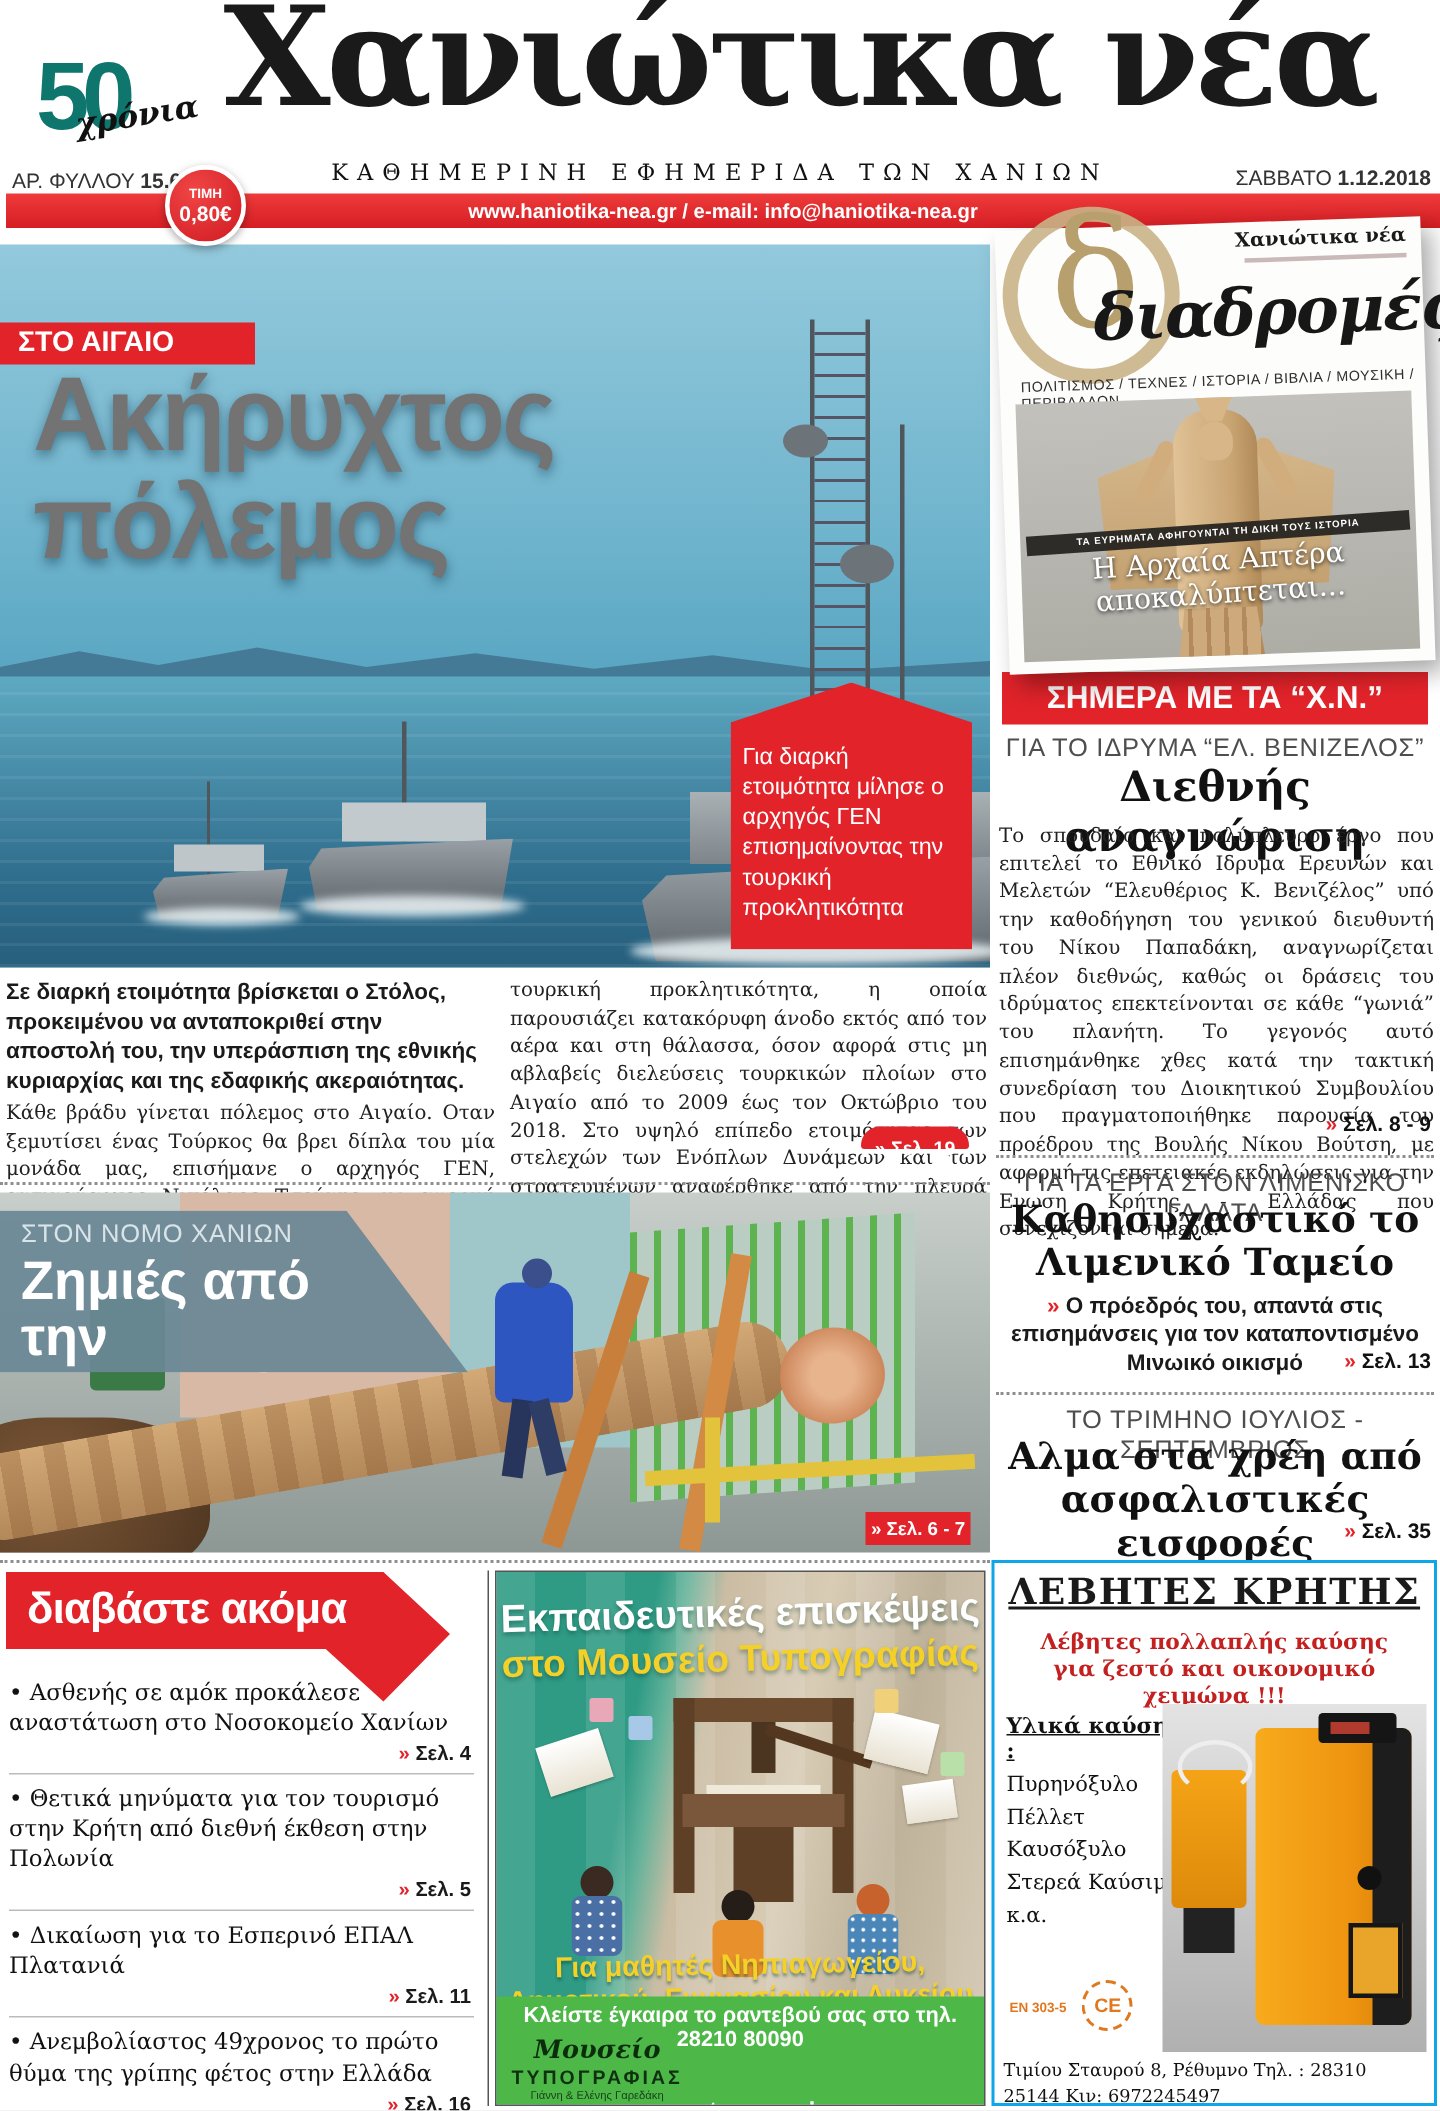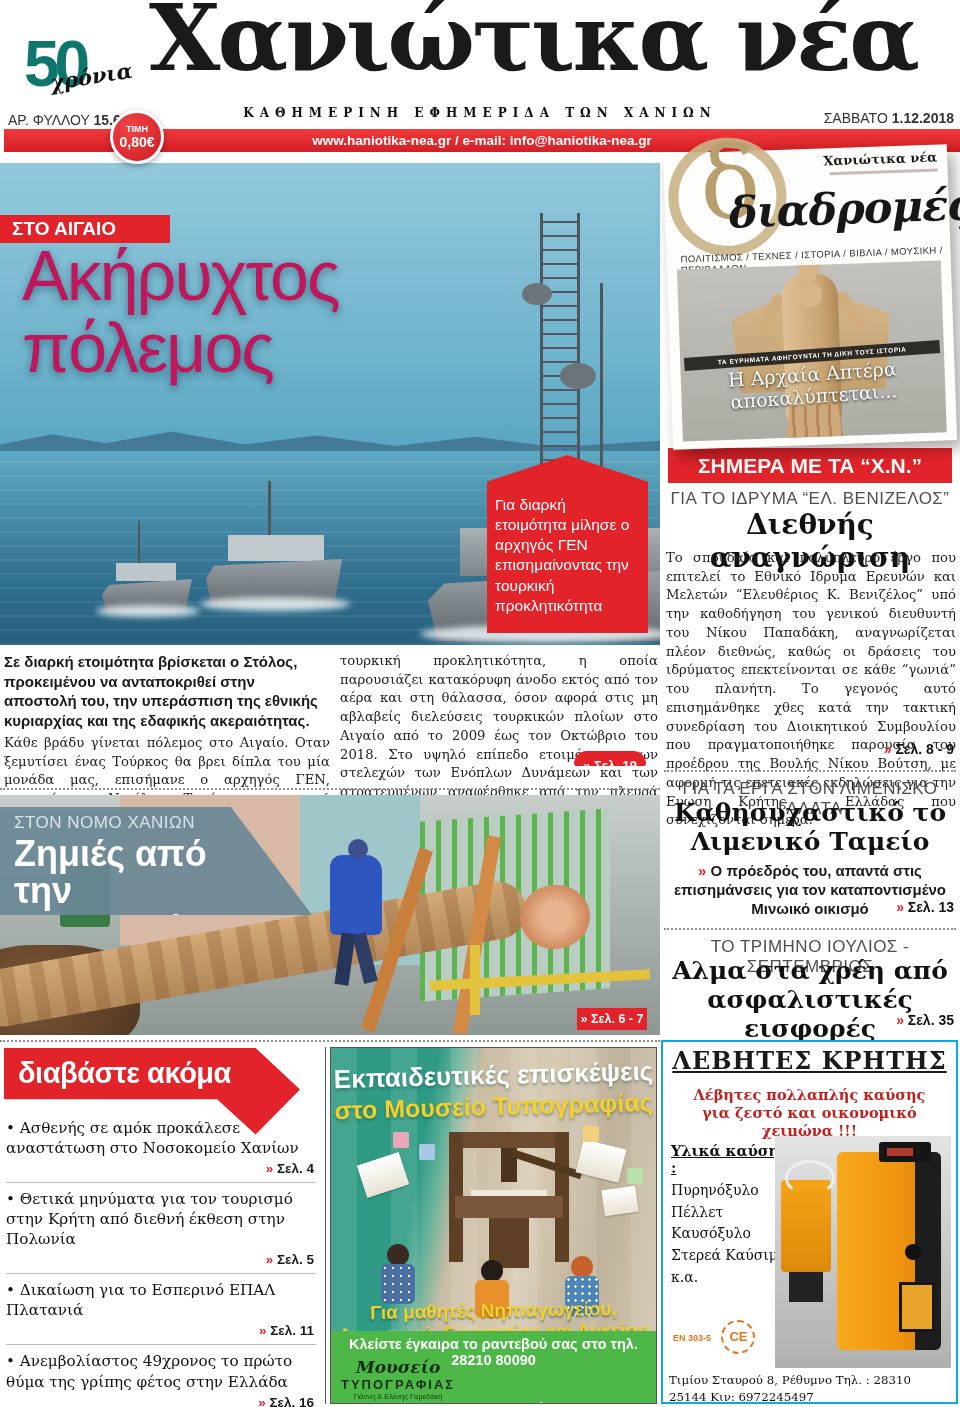--- a/index.html
+++ b/index.html
@@ -8,21 +8,21 @@
   .abs{position:absolute;}
   .dotted{border-top:2px dotted #8f8f8f;height:0;}
   .arrow{color:#e2232a;font-weight:bold;}
 
   
   #logo50{left:10;top:12px;left:10px;width:120px;height:90px;}
   #logo50 .n50{position:absolute;left:14px;top:15px;font:bold 64px "Liberation Sans",sans-serif;color:#0f766e;letter-spacing:-5px;}
   #logo50 .xronia{position:absolute;left:40px;top:52px;font:bold italic 21px "DejaVu Serif",serif;color:#111;transform:rotate(-9deg);}
   #mast-title{left:108px;right:2px;top:-10px;text-align:center;font-family:"DejaVu Serif",serif;font-weight:bold;font-size:92px;letter-spacing:-3px;line-height:1.05;}
   #issue-line{left:8px;top:112px;font-size:14px;color:#333;}
-  #tagline{left:0;right:0;top:106px;text-align:center;font-family:"DejaVu Serif",serif;font-weight:bold;font-size:12px;letter-spacing:6px;color:#111;}
+  #tagline{left:0;right:0;top:106px;text-align:center;font-family:"DejaVu Serif",serif;font-weight:normal;font-size:15px;letter-spacing:6px;color:#111;}
   #dateline{right:6px;top:110px;font-size:14px;color:#333;}
   #redbar{left:4px;right:0;top:129px;height:23px;background:linear-gradient(#ef3b3b,#d51e24);
           color:#fff;font-weight:bold;font-size:13.5px;text-align:center;line-height:23px;}
   #pricebadge{left:110px;top:110px;width:48px;height:48px;background:radial-gradient(circle at 35% 30%,#f04545,#cf1b22);
           border:3px solid #fff;border-radius:50%;box-shadow:0 2px 6px rgba(0,0,0,.35);z-index:6;
           display:flex;flex-direction:column;align-items:center;justify-content:center;color:#fff;}
   #pricebadge .t{font-size:9px;font-weight:bold;}
   #pricebadge .p{font-size:14px;font-weight:bold;}
 
   
@@ -32,21 +32,21 @@
   .sea{position:absolute;left:0;right:0;top:288px;bottom:0;background:linear-gradient(#5ea9c2,#2f6d8c 70%,#275f7d);}
   .sea .streaks{position:absolute;inset:0;background:repeating-linear-gradient(0deg,rgba(255,255,255,.14) 0 2px,transparent 2px 14px);opacity:.5;}
   .ship{position:absolute;}
   .hull{position:absolute;background:linear-gradient(#9aa1a6,#5f676c);}
   .sup{position:absolute;background:linear-gradient(#aab1b5,#7d858a);}
   .mastpole{position:absolute;background:#4f575c;}
   .lattice{position:absolute;width:34px;background:repeating-linear-gradient(0deg,transparent 0 12px,#556 12px 14px);border-left:3px solid #4f575c;border-right:3px solid #4f575c;}
   .radar{position:absolute;background:#6c7479;border-radius:50%;}
   .foam{position:absolute;background:#eaf4f7;filter:blur(3px);border-radius:50%;opacity:.85;}
   #kicker-aigaio{left:0;top:215px;width:170px;height:28px;background:#e2232a;color:#fff;font-weight:bold;font-size:19px;line-height:28px;padding-left:12px;box-sizing:border-box;z-index:3;}
-  #hero-headline{left:22px;top:240px;width:470px;color:#be185d;font-weight:normal;font-size:70px;line-height:1.03;letter-spacing:-2px;
+  #hero-headline{left:22px;top:240px;width:470px;color:#737373;font-weight:bold;font-size:70px;line-height:1.03;letter-spacing:-2px;
      text-shadow:0 3px 8px rgba(0,30,50,.45);z-index:3;}
   #callout{left:487px;top:455px;width:161px;height:178px;background:#e2232a;z-index:4;
      clip-path:polygon(0 15%,50% 0,100% 15%,100% 100%,0 100%);
      color:#fff;font-weight:normal;font-size:15.5px;line-height:1.3;text-align:left;box-sizing:border-box;padding:40px 8px 0;}
 
   
   #magazine{left:668px;top:149px;width:284px;height:296px;background:#fdfdfb;transform:rotate(-2deg);
      box-shadow:6px 8px 16px rgba(0,0,0,.35);z-index:2;}
   .mag-brand{position:absolute;right:10px;top:5px;font-family:"DejaVu Serif",serif;font-weight:bold;font-size:13px;}
   .mag-brand-sub{position:absolute;right:10px;top:24px;width:108px;height:3px;background:#c9b9b9;}

